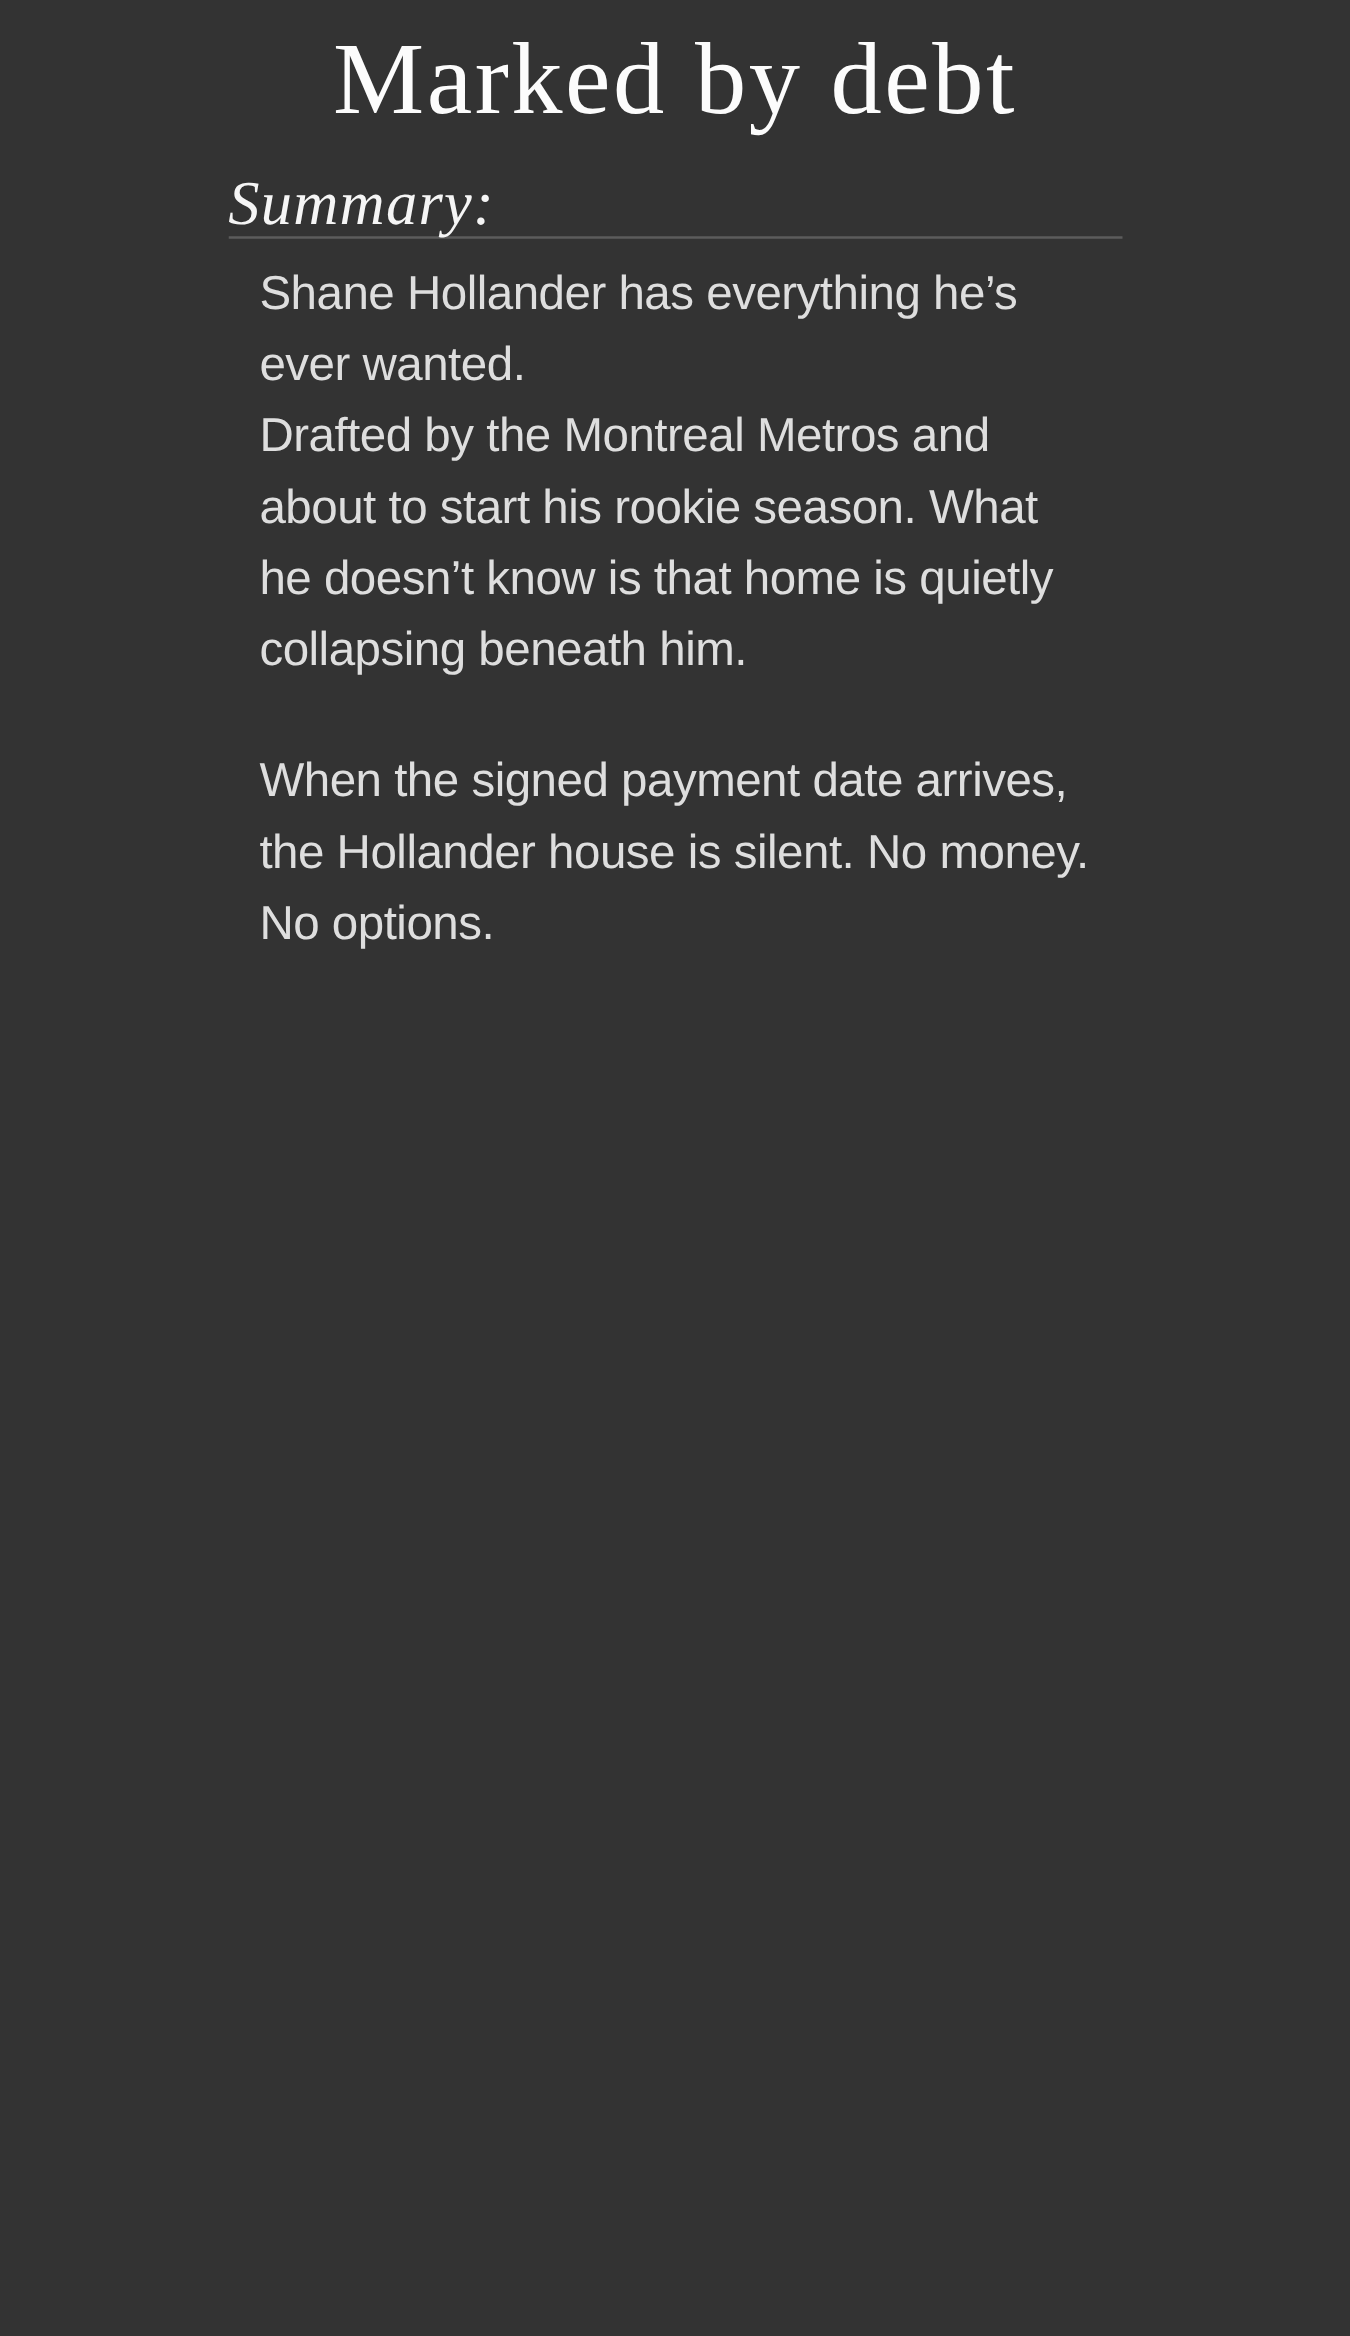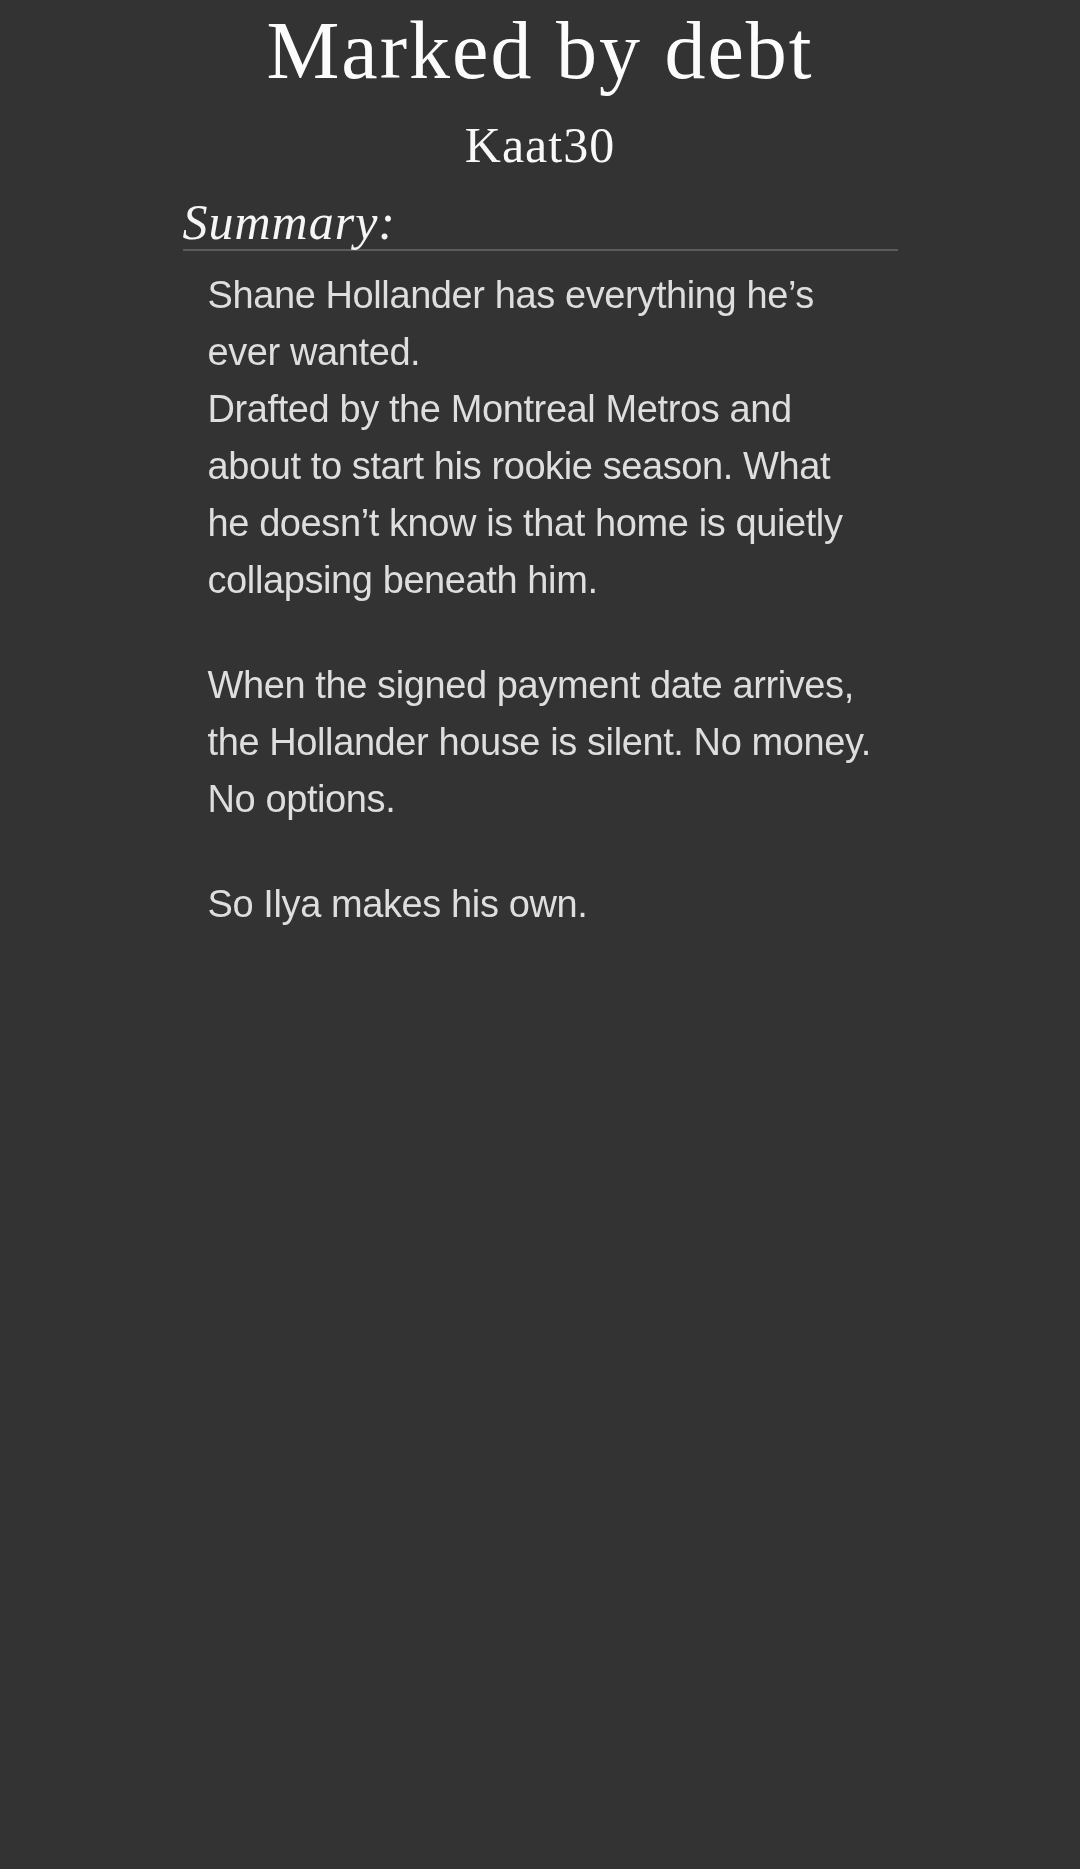--- a/index.html
+++ b/index.html
@@ -11,21 +11,21 @@
     height: 1869px;
     background: #333333;
     overflow: hidden;
     font-family: "Liberation Sans", "DejaVu Sans", sans-serif;
   }
   .preface {
     width: 715px;
     margin: 0 auto;
   }
   .work-title {
-    margin: 4px;
+    margin: 16px;
     font-family: "Liberation Serif", "DejaVu Serif", serif;
     font-size: 82px;
     font-weight: 500;
     line-height: 94px;
     letter-spacing: 2px;
     text-align: center;
     color: #fcfcfc;
   }
   .work-byline {
     margin-top: 22px;
@@ -67,28 +67,26 @@
     margin-bottom: 0;
   }
 </style>
 </head>
 <body>
 
 <main class="preface">
 
   <h1 class="work-title">Marked by debt</h1>
 
-  <div class="work-byline">Kaat30</div>
 
   <section>
     <h2 class="summary-heading">Summary:</h2>
 
     <div class="summary-rule"></div>
 
     <blockquote class="summary-blockquote">
       <p>Shane Hollander has everything he’s ever wanted.
 Drafted by the Montreal Metros and about to start his rookie season. What he doesn’t know is that home is quietly collapsing beneath him.</p>
       <p>When the signed payment date arrives, the Hollander house is silent. No money. No options.</p>
-      <p>So Ilya makes his own.</p>
     </blockquote>
   </section>
 
 </main>
 
 </body></html>

